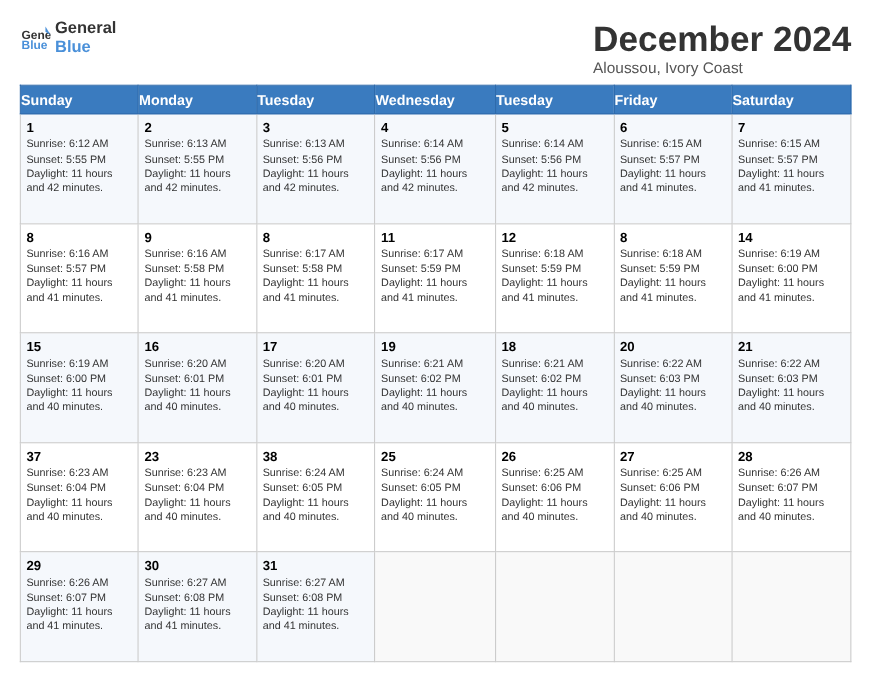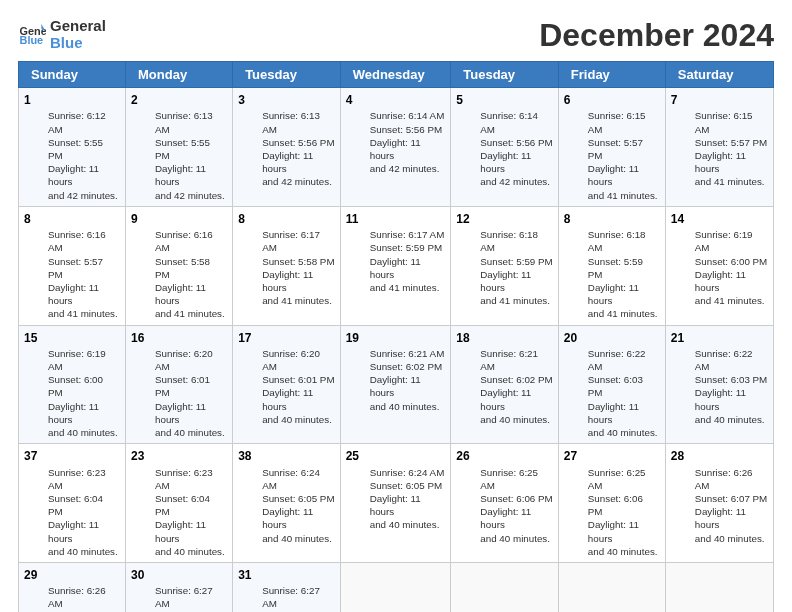--- a/index.html
+++ b/index.html
@@ -46,21 +46,21 @@
     }
     .calendar {
       width: 100%;
       border-collapse: collapse;
       flex: 1;
       font-size: 10.5px;
     }
     .calendar thead th {
       background-color: #3a7bbf;
       color: #fff;
-      padding: 5px 12px;
+      padding: 5px 0;
       text-align: left;
       font-size: 13px;
       font-weight: bold;
       border: 1px solid #2e6aab;
     }
     .calendar tbody td {
       vertical-align: top;
       padding: 4px 5px;
       border: 1px solid #ccc;
       width: 113px;
@@ -76,21 +76,20 @@
     .day-num {
       font-size: 12px;
       font-weight: bold;
       display: block;
       margin-bottom: 1px;
     }
     .day-info {
       font-size: 9.8px;
       color: #333;
       line-height: 1.35;
-      margin-left: 24px;
     }
     .empty {
       background: #f9f9f9 !important;
     }
   </style>
 </head>
 <body>
 
 <div class="page">
   <div class="header">
@@ -100,20 +99,21 @@
         <text y="30" x="2" font-size="14" font-weight="bold" fill="#4a90d9" font-family="Arial">Blue</text>
         <polygon points="30,4 36,14 30,10" fill="#4a90d9"></polygon>
       </svg>
       <div>
         <div style="font-size:15px;font-weight:bold;color:#333;line-height:1.1;">General</div>
         <div style="font-size:15px;font-weight:bold;color:#4a90d9;line-height:1.1;">Blue</div>
       </div>
     </div>
     <div class="title-block">
       <div class="month-title">December 2024</div>
+      <div class="location">Aloussou, Ivory Coast</div>
     </div>
   </div>
 
   <table class="calendar">
     <thead>
       <tr>
       <th>Sunday</th>
           <th>Monday</th>
           <th>Tuesday</th>
           <th>Wednesday</th>

